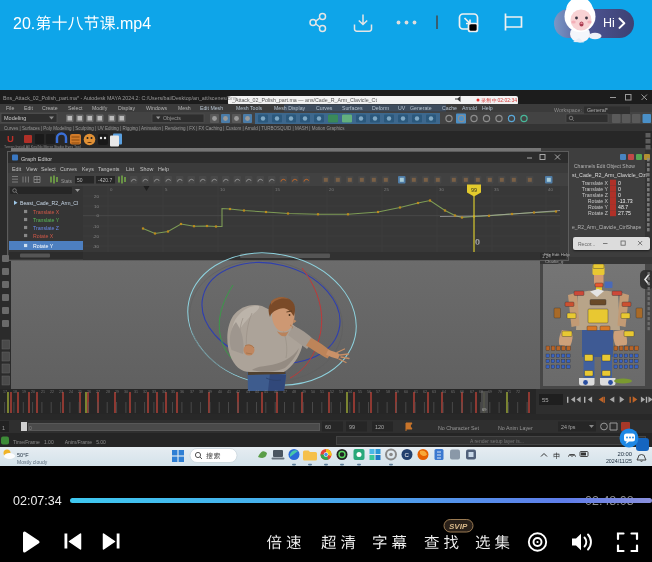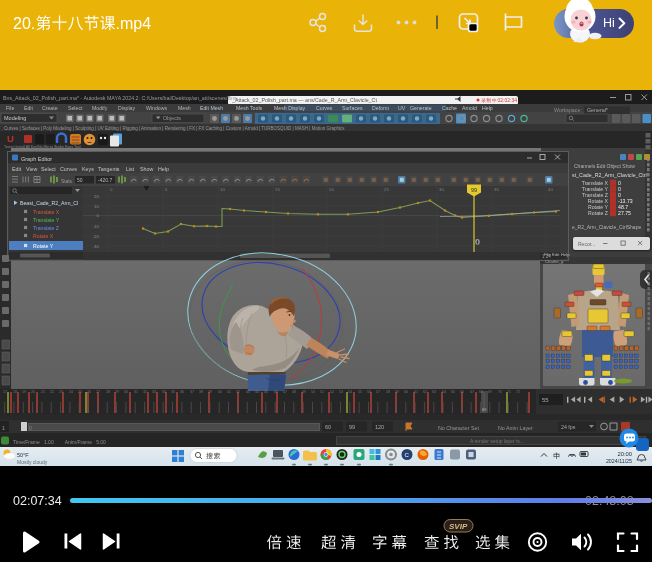--- a/index.html
+++ b/index.html
@@ -1,15 +1,15 @@
 <!DOCTYPE html>
 <html><head><meta charset="utf-8"><style>
 *{margin:0;padding:0;box-sizing:border-box}
 html,body{width:652px;height:562px;background:#000;overflow:hidden;font-family:"Liberation Sans",sans-serif}
-#st{position:relative;width:652px;height:562px;background:#eab308}
+#st{position:relative;width:652px;height:562px;background:#0ea5e9}
 .a{position:absolute}
 </style></head><body>
 <div id="st">
     <div class="a" style="left:0px;top:90px;width:652px;height:14px;background:#1c1c1c"></div>
     <div class="a" style="left:228px;top:95.5px;width:290px;height:9.5px;background:#f1f1f1;border-radius:2px"></div>
     <div class="a" style="left:0px;top:104px;width:652px;height:8px;background:#3b3b3b"></div>
     <div class="a" style="left:0px;top:112px;width:652px;height:12px;background:#434343"></div>
     <div class="a" style="left:0px;top:124px;width:652px;height:7px;background:#343434"></div>
     <div class="a" style="left:0px;top:131px;width:652px;height:17px;background:#272727"></div>
     <div class="a" style="left:0px;top:148px;width:652px;height:241px;background:#2b2b2b"></div>

